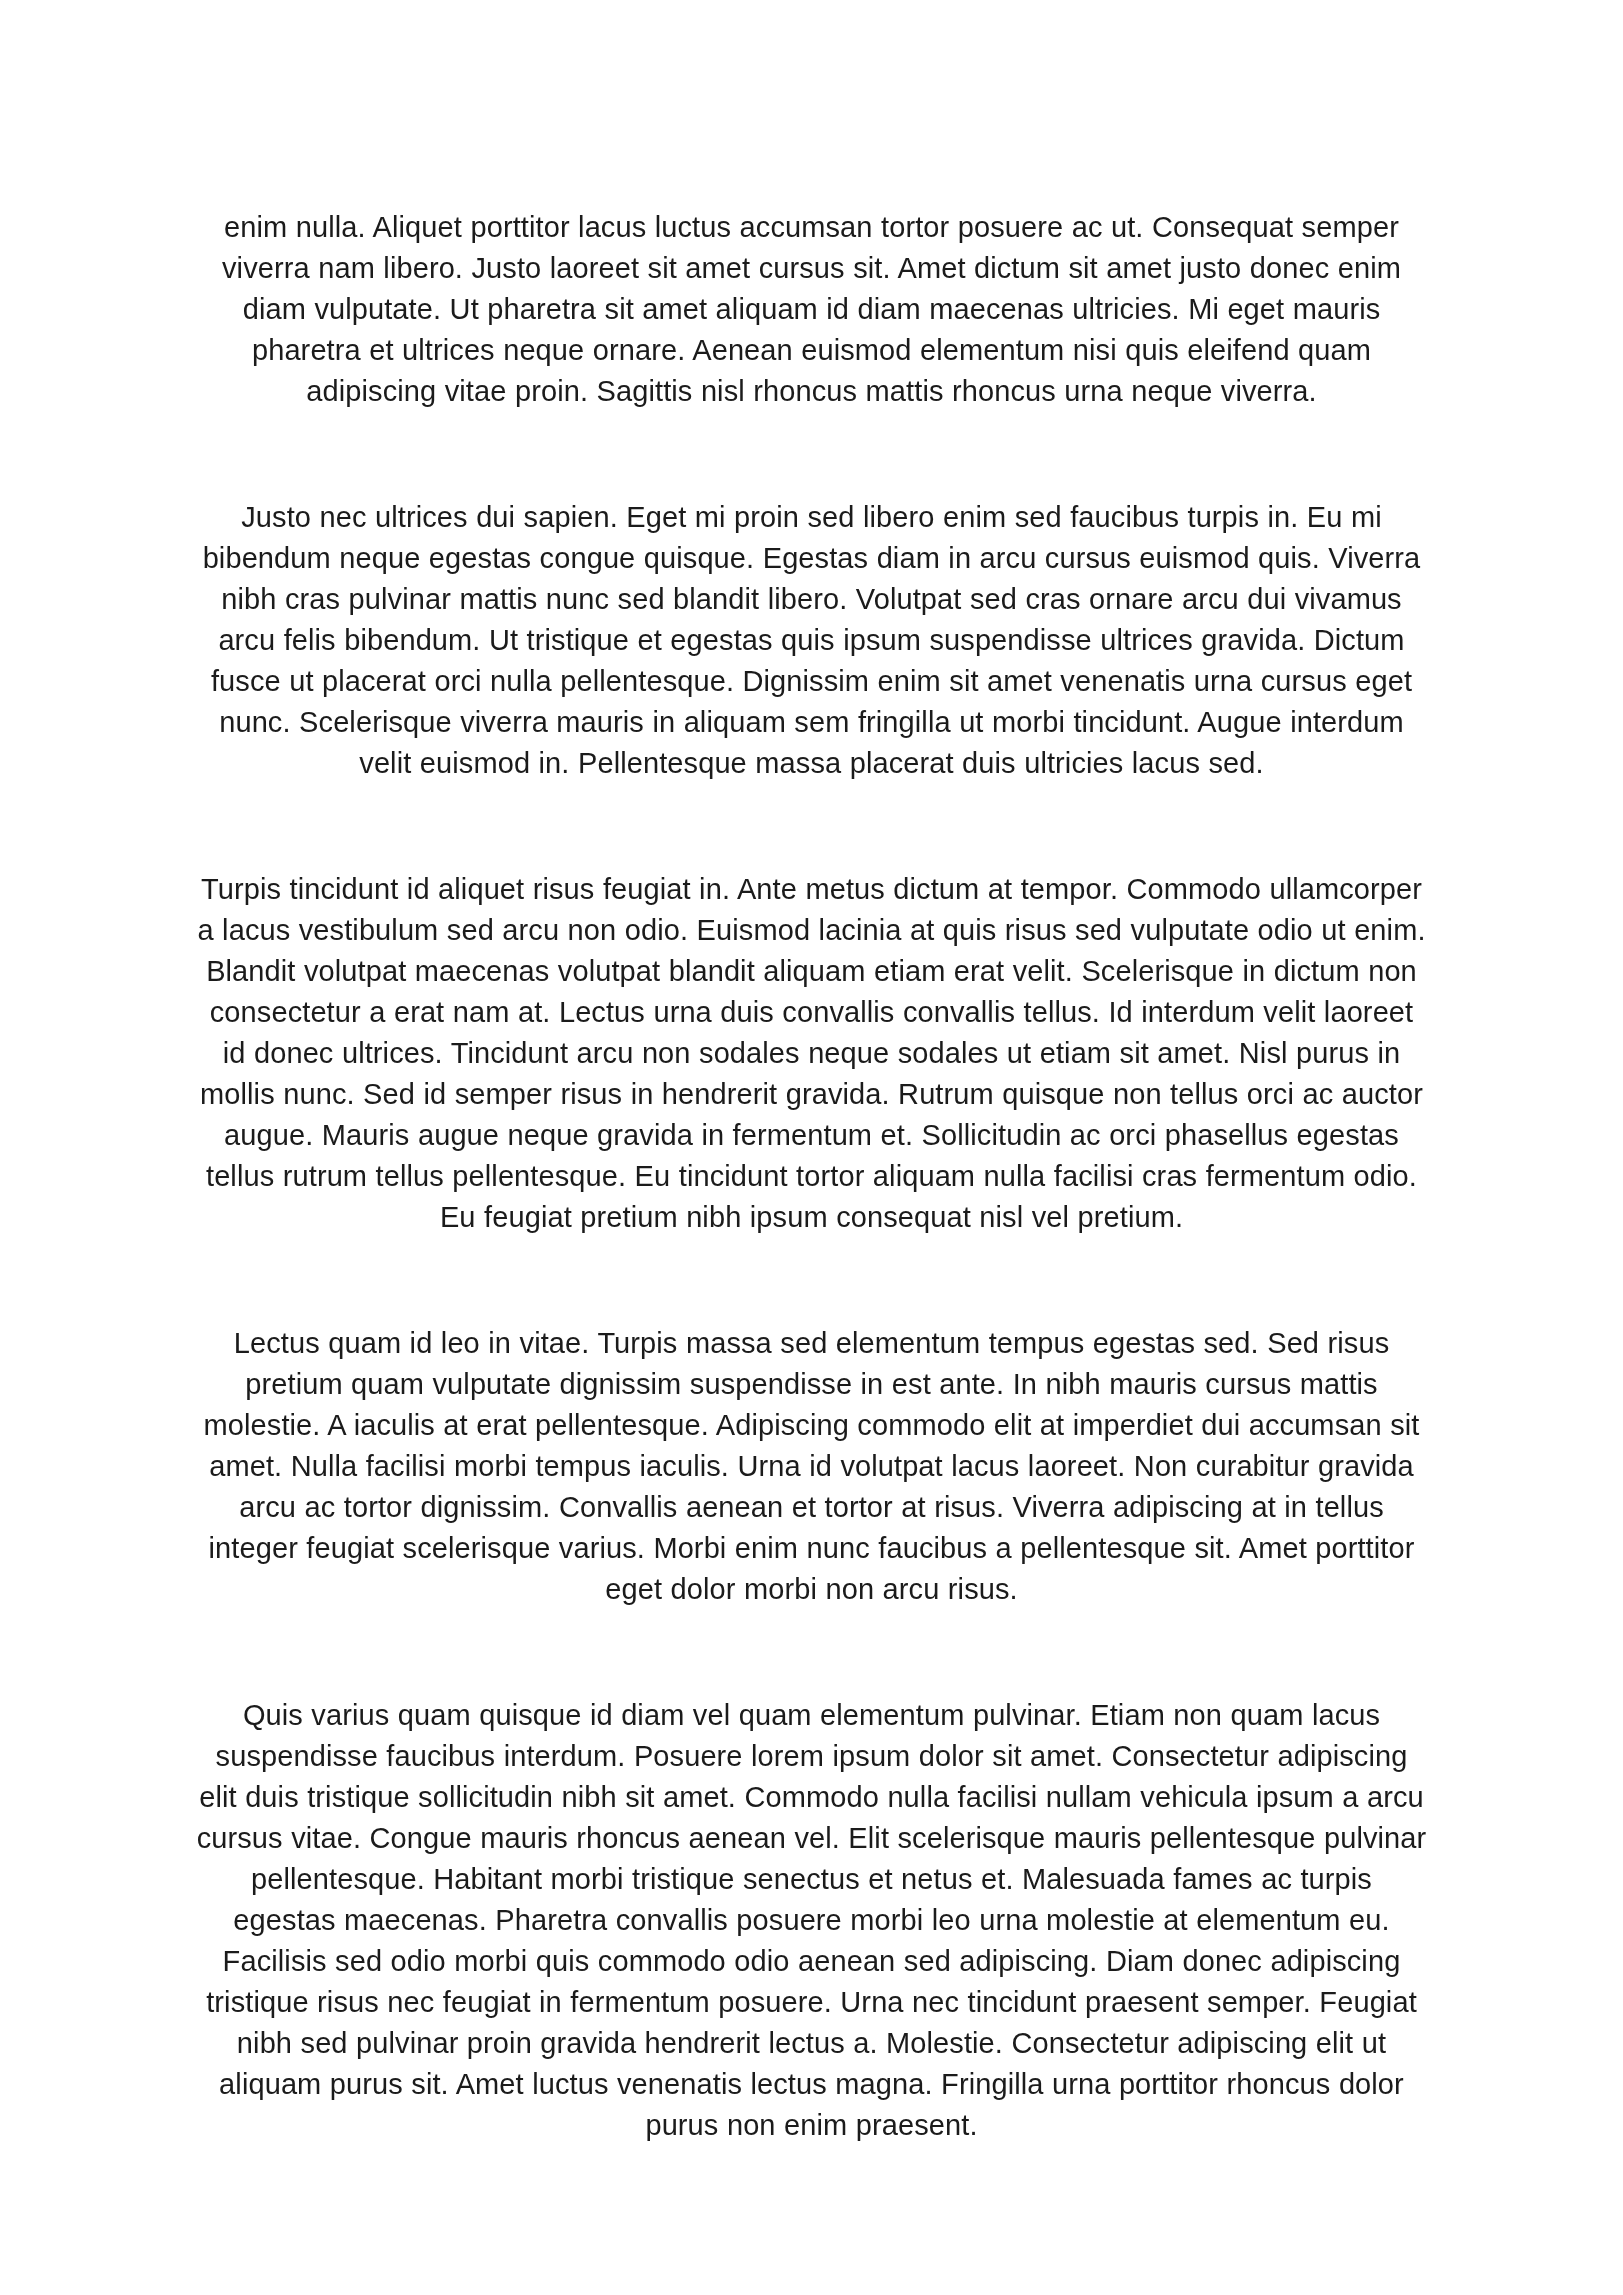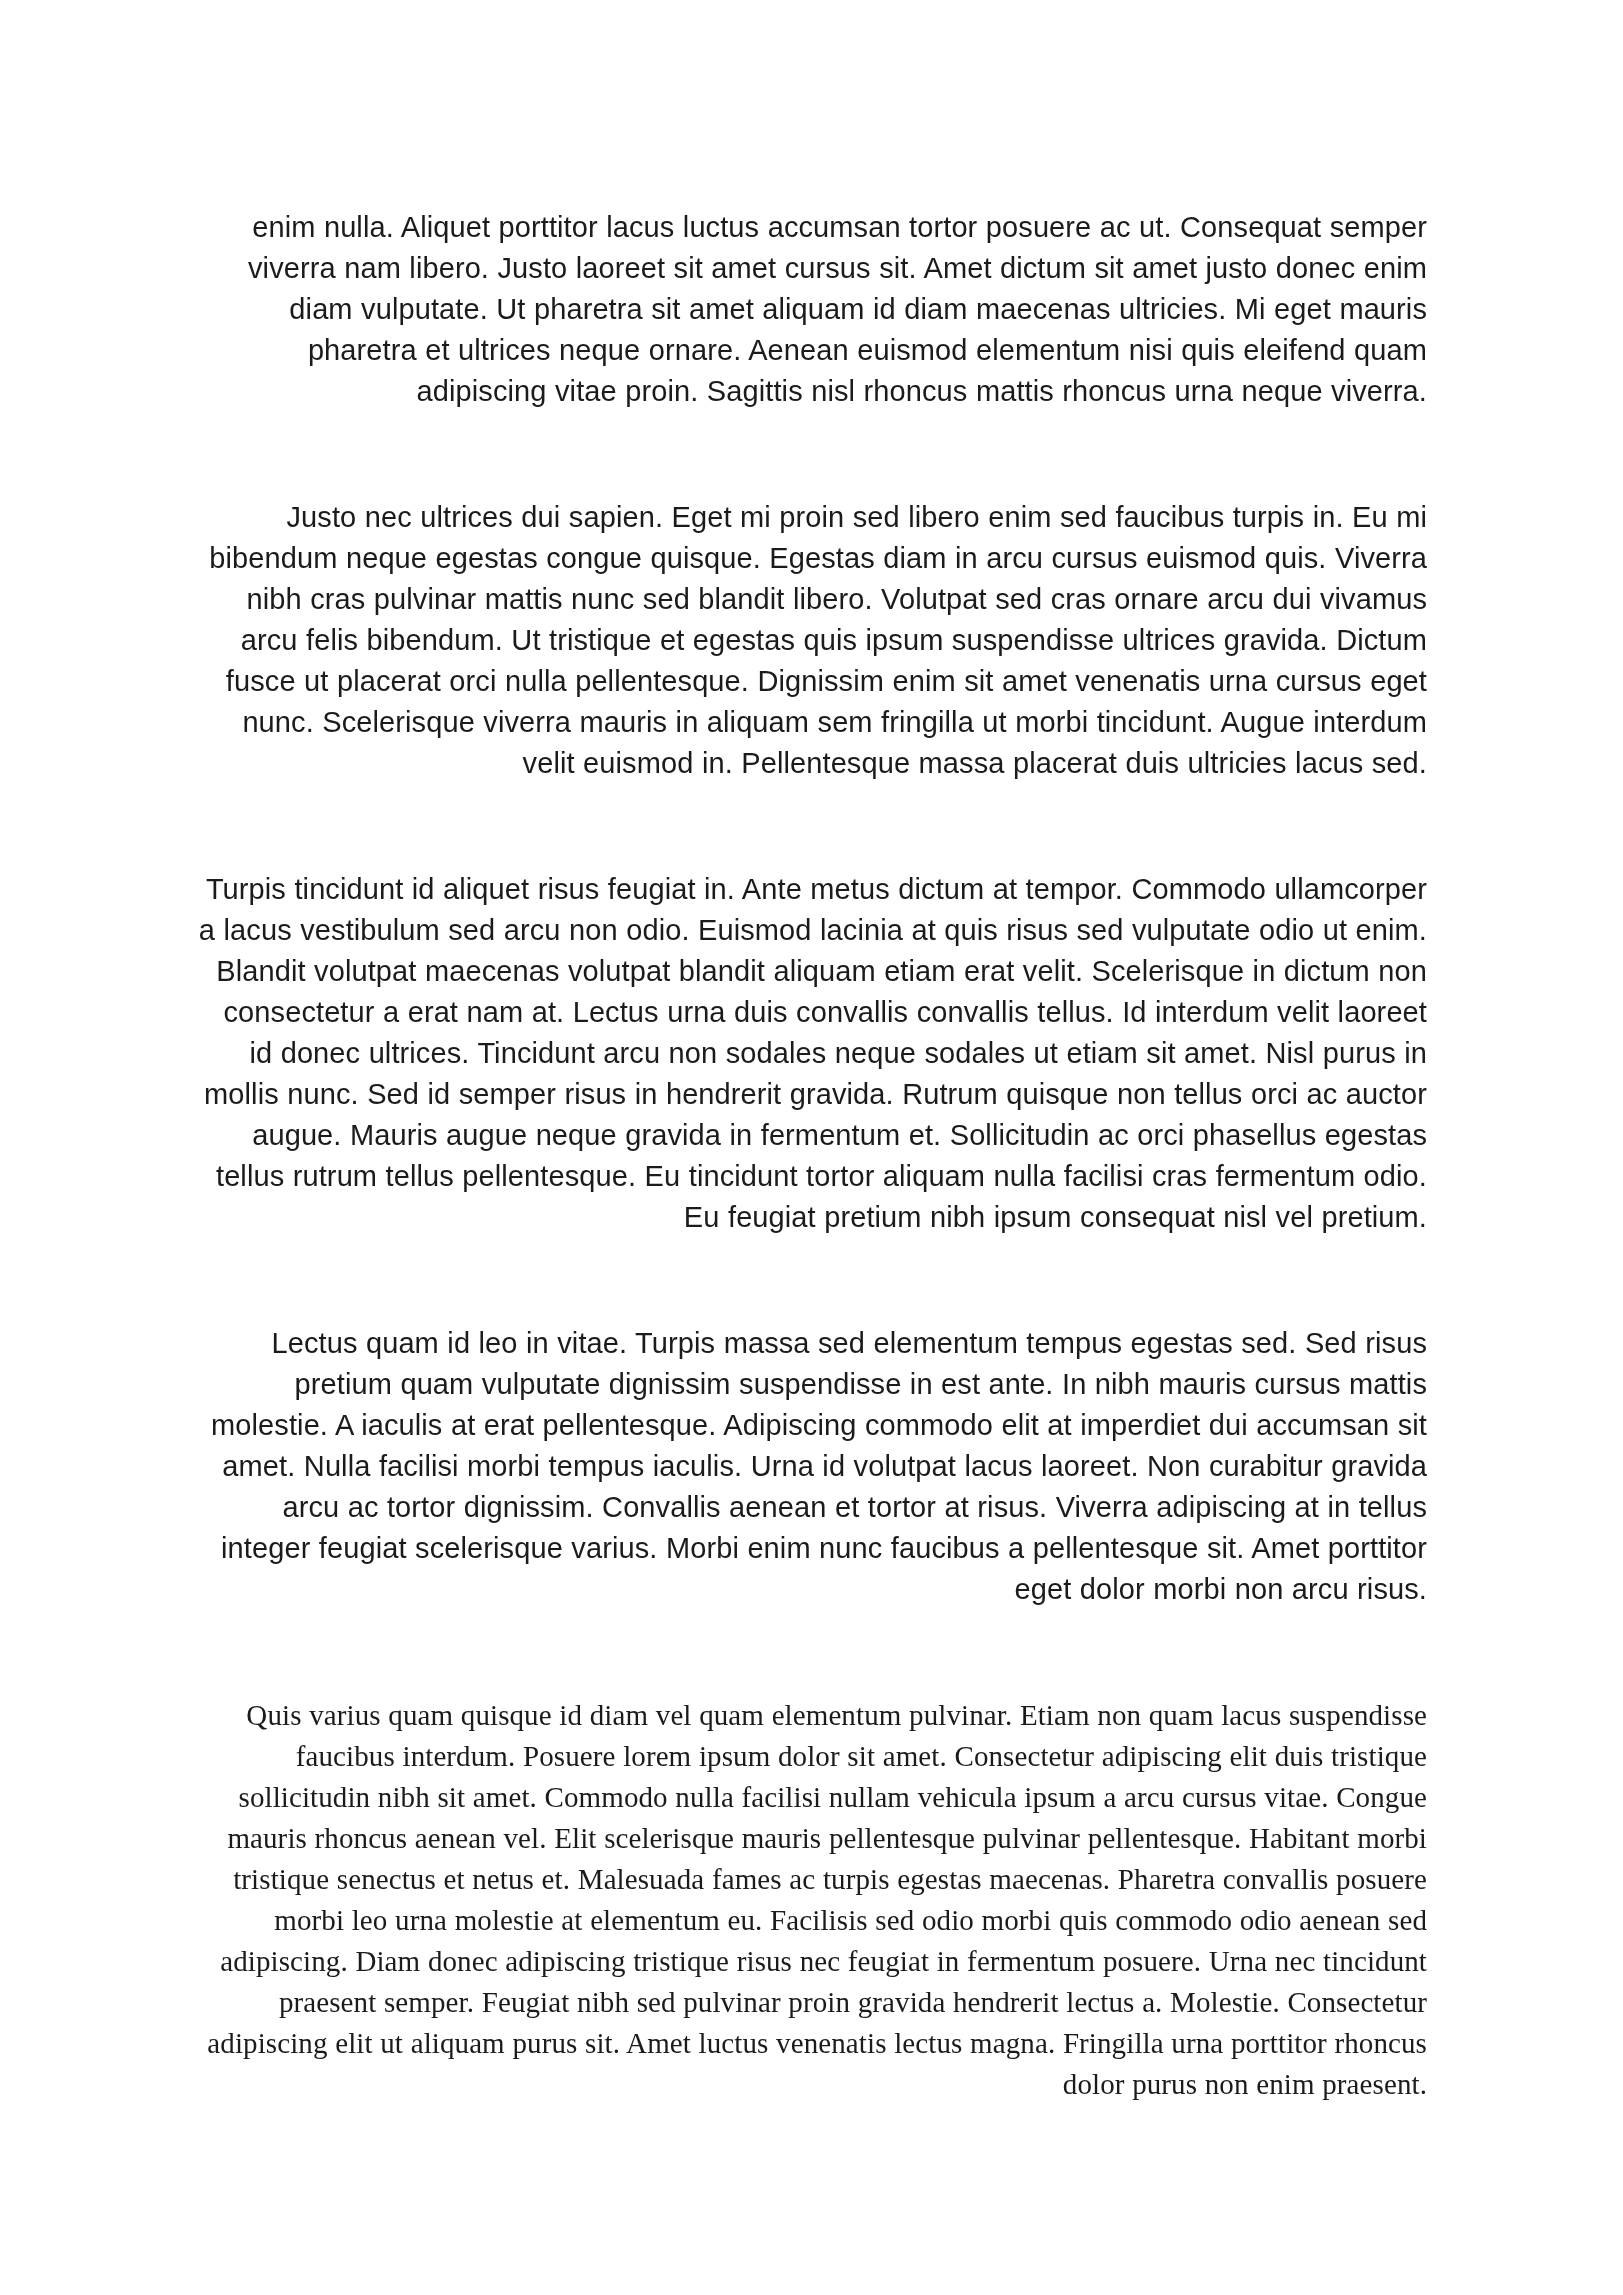--- a/index.html
+++ b/index.html
@@ -19,29 +19,28 @@
     width: 1623px;
     height: 2295px;
     background: #ffffff;
     padding: 207px 196px 196px 196px;
   }
 
   .doc-body p {
     font-size: 29px;
     line-height: 41px;
     color: #1b1b1b;
-    text-align: right;
+    text-align: center;
     letter-spacing: 0.1px;
     word-spacing: 0.3px;
     margin: 0 0 85px 0;
   }
 
   .doc-body p:last-child {
     margin-bottom: 0;
-    font-family: Liberation Serif, serif;
   }
 </style>
 </head>
 <body>
 
 <div class="page">
   <div class="doc-body">
     <p>enim nulla. Aliquet porttitor lacus luctus accumsan tortor posuere ac ut. Consequat semper viverra nam libero. Justo laoreet sit amet cursus sit. Amet dictum sit amet justo donec enim diam vulputate. Ut pharetra sit amet aliquam id diam maecenas ultricies. Mi eget mauris pharetra et ultrices neque ornare. Aenean euismod elementum nisi quis eleifend quam adipiscing vitae proin. Sagittis nisl rhoncus mattis rhoncus urna neque viverra.</p>
     <p>Justo nec ultrices dui sapien. Eget mi proin sed libero enim sed faucibus turpis in. Eu mi bibendum neque egestas congue quisque. Egestas diam in arcu cursus euismod quis. Viverra nibh cras pulvinar mattis nunc sed blandit libero. Volutpat sed cras ornare arcu dui vivamus arcu felis bibendum. Ut tristique et egestas quis ipsum suspendisse ultrices gravida. Dictum fusce ut placerat orci nulla pellentesque. Dignissim enim sit amet venenatis urna cursus eget nunc. Scelerisque viverra mauris in aliquam sem fringilla ut morbi tincidunt. Augue interdum velit euismod in. Pellentesque massa placerat duis ultricies lacus sed.</p>
     <p>Turpis tincidunt id aliquet risus feugiat in. Ante metus dictum at tempor. Commodo ullamcorper a lacus vestibulum sed arcu non odio. Euismod lacinia at quis risus sed vulputate odio ut enim. Blandit volutpat maecenas volutpat blandit aliquam etiam erat velit. Scelerisque in dictum non consectetur a erat nam at. Lectus urna duis convallis convallis tellus. Id interdum velit laoreet id donec ultrices. Tincidunt arcu non sodales neque sodales ut etiam sit amet. Nisl purus in mollis nunc. Sed id semper risus in hendrerit gravida. Rutrum quisque non tellus orci ac auctor augue. Mauris augue neque gravida in fermentum et. Sollicitudin ac orci phasellus egestas tellus rutrum tellus pellentesque. Eu tincidunt tortor aliquam nulla facilisi cras fermentum odio. Eu feugiat pretium nibh ipsum consequat nisl vel pretium.</p>

